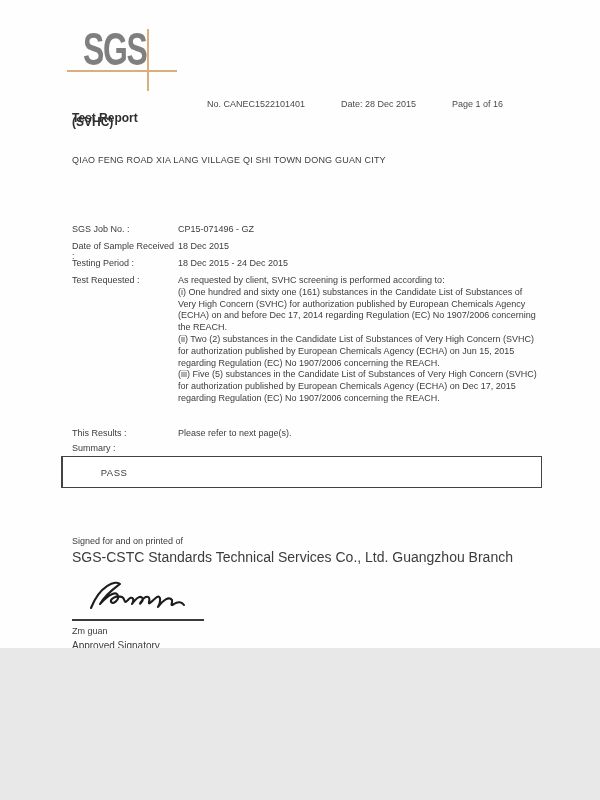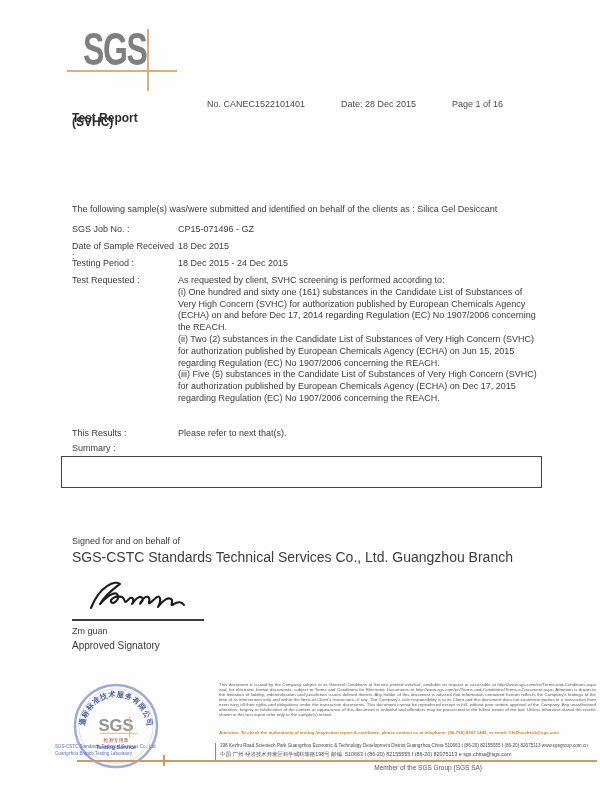--- a/index.html
+++ b/index.html
@@ -1,17 +1,17 @@
 <!DOCTYPE html>
 <html><head>
 <meta charset="utf-8">
 <style>
   html,body{margin:0;padding:0;background:#e8e8e8;}
   .page{
-    position:relative;width:600px;height:800px;margin:0 auto;
+    position:relative;width:600px;height:648px;margin:0 auto;
     background:#fefefe;overflow:hidden;
     font-family:"Liberation Sans",sans-serif;color:#3c3c3c;
   }
   
   .logo-text{
     position:absolute;left:83px;top:26px;height:46px;line-height:46px;
     font-size:47px;font-weight:800;color:#7f7f7f;letter-spacing:-2px;
     transform:scaleX(.68);transform-origin:left center;
   }
   .logo-hline{position:absolute;left:67px;top:70px;width:110px;height:2px;background:#d9af7d;}
@@ -78,22 +78,22 @@
     <div class="logo-hline"></div>
     <div class="logo-vline"></div>
   </div>
 
   <div class="doc-title">Test Report</div>
   <div class="doc-subtitle">(SVHC)</div>
   <div class="report-no">No. CANEC1522101401</div>
   <div class="report-date">Date: 28 Dec 2015</div>
   <div class="report-page">Page 1 of 16</div>
 
+  <div class="client-address">QIAO FENG ROAD XIA LANG VILLAGE QI SHI TOWN DONG GUAN CITY</div>
 
-  <div class="intro-line">The following sample(s) was/were submitted and identified on behalf of the clients as : Silica Gel Desiccant</div>
 
   <div class="frow" style="top:224px;">
     <span class="lbl">SGS Job No. :</span>
     <span class="val">CP15-071496 - GZ</span>
   </div>
   <div class="frow" style="top:241px;">
     <span class="lbl">Date of Sample Received :</span>
     <span class="val">18 Dec 2015</span>
   </div>
   <div class="frow" style="top:258px;">
@@ -102,28 +102,29 @@
   </div>
   <div class="frow" style="top:275px;">
     <span class="lbl">Test Requested :</span>
     <span class="val">As requested by client, SVHC screening is performed according to:
 (i) One hundred and sixty one (161) substances in the Candidate List of Substances of Very High Concern (SVHC) for authorization published by European Chemicals Agency (ECHA) on and before Dec 17, 2014 regarding Regulation (EC) No 1907/2006 concerning the REACH.
 (ii) Two (2) substances in the Candidate List of Substances of Very High Concern (SVHC) for authorization published by European Chemicals Agency (ECHA) on Jun 15, 2015 regarding Regulation (EC) No 1907/2006 concerning the REACH.
 (iii) Five (5) substances in the Candidate List of Substances of Very High Concern (SVHC) for authorization published by European Chemicals Agency (ECHA) on Dec 17, 2015 regarding Regulation (EC) No 1907/2006 concerning the REACH.</span>
   </div>
   <div class="frow" style="top:428px;">
     <span class="lbl">This Results :</span>
-    <span class="val">Please refer to next that(s).</span>
+    <span class="val">Please refer to next page(s).</span>
   </div>
 
   <div class="summary-label">Summary :</div>
   <div class="summary-box">
+    <div class="summary-result">PASS</div>
   </div>
 
-  <div class="sign-line1">Signed for and on behalf of</div>
+  <div class="sign-line1">Signed for and on printed of</div>
   <div class="sign-line2">SGS-CSTC Standards Technical Services Co., Ltd. Guangzhou Branch</div>
 
   <svg class="signature-svg" width="110" height="44" viewBox="0 0 110 44">
     <path d="M6,32 C15,9 31,4 35,8 C31,11 21,18 15,28 C25,17 32,15 33,20 C34,24 28,29 26,26 C25,23 31,19 37,21 C41,23 38,29 43,24 C47,19 50,23 47,28 C52,21 56,19 58,23 C58,26 53,30 56,26 C60,19 66,19 64,26 C63,30 68,24 72,21 C76,19 76,26 73,31 C78,24 84,20 87,24 C88,27 84,31 89,28 C93,25 97,26 99,29" fill="none" stroke="#1c1c1c" stroke-width="2.1" stroke-linecap="round" stroke-linejoin="round"></path>
   </svg>
   <div class="sig-underline"></div>
   <div class="signer-name">Zm guan</div>
   <div class="signer-title">Approved Signatory</div>
 
   <svg class="stamp-svg" width="88" height="88" viewBox="0 0 90 90">

